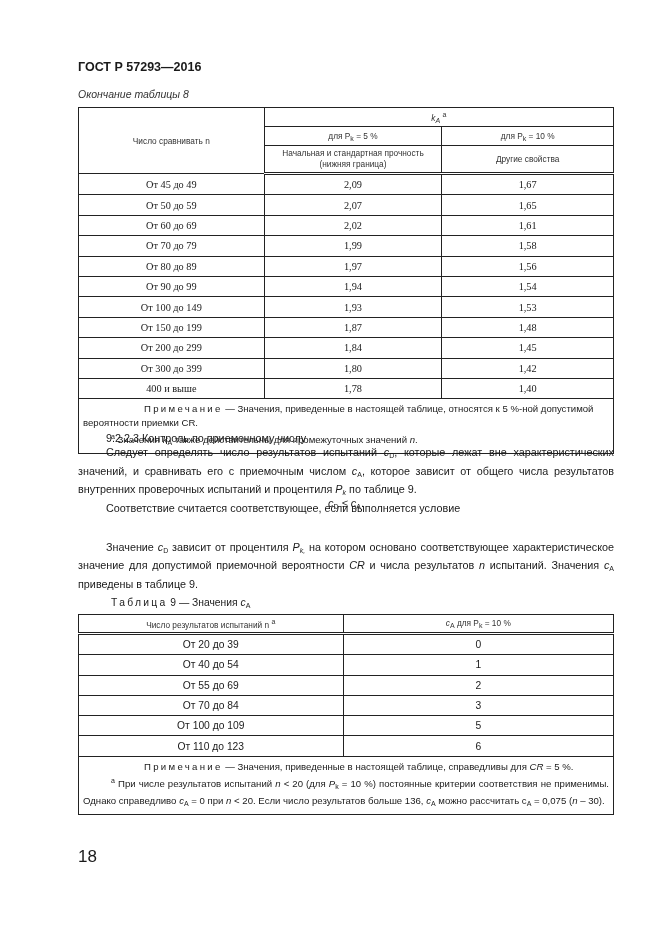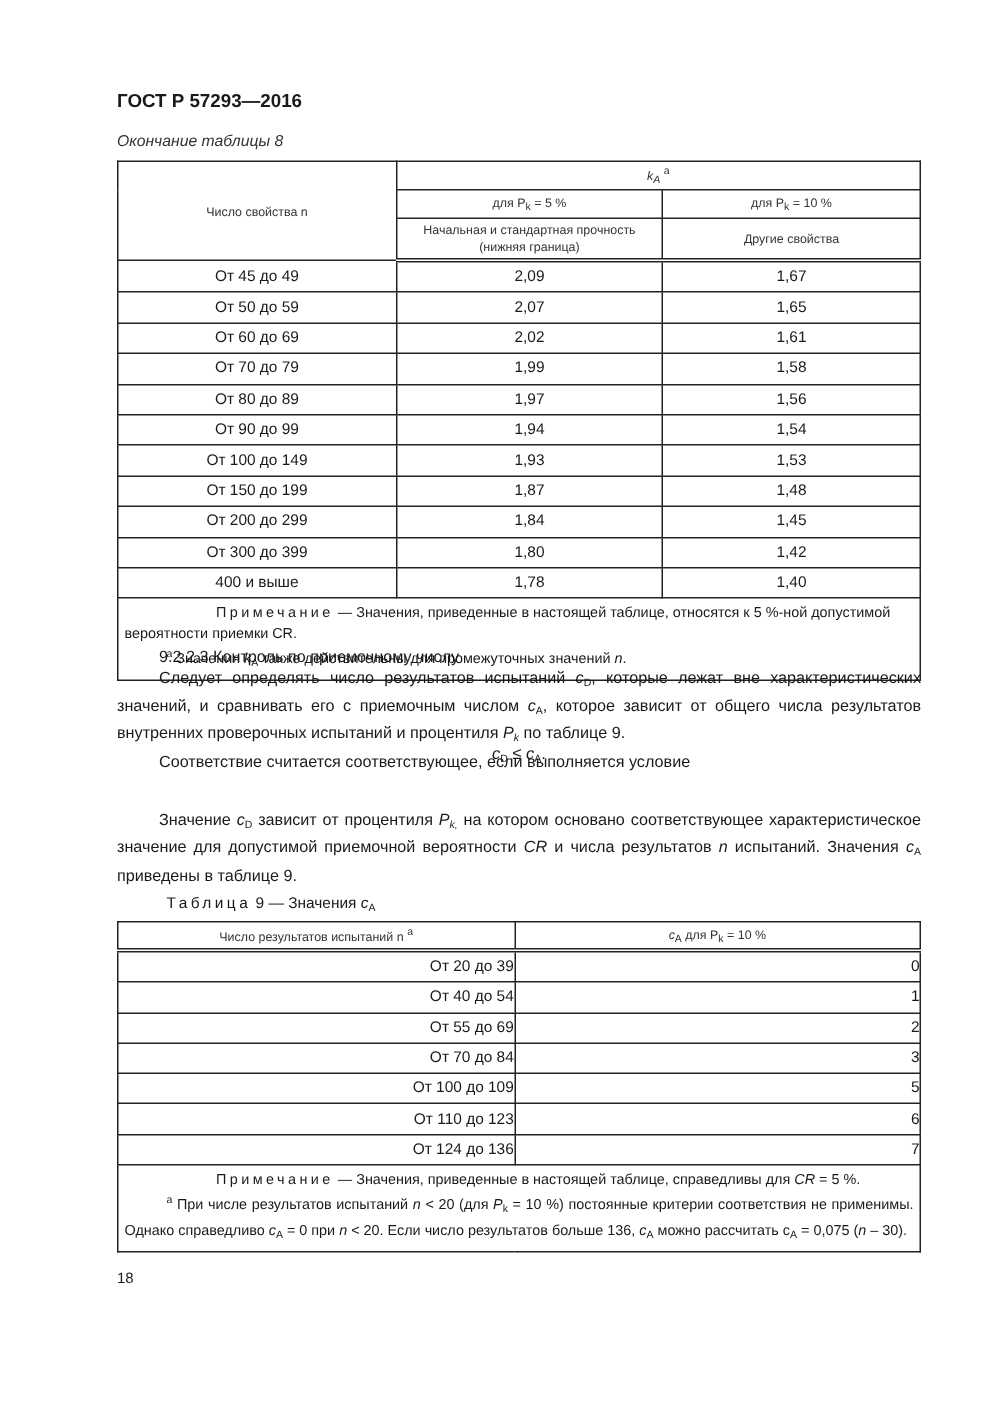--- a/index.html
+++ b/index.html
@@ -10,53 +10,53 @@
   .cap8 { left:78px; top:88px; font-size:10.5px; font-style:italic; color:#333;text-align:right; }
   table { border-collapse:collapse; position:absolute; }
   td { border:1px solid #222; text-align:center; padding:0; font-size:10.3px; }
   .small td.h { font-size:8.3px; color:#333; }
   .t8 { left:78px; top:107px; width:536px; }
   .t8 col.c1 { width:186px; } .t8 col.c2 { width:178px; } .t8 col.c3 { width:172px; }
   .t8 .r-k td { height:18px; }
   .t8 .r-p td { height:18px; }
   .t8 .r-d td { height:26px; line-height:11px; }
   .t8 .hdr-last td { border-bottom:3px double #222; }
-  .t8 .row td { height:19.4px; }
+  .t8 .row td { height:19.4px;font-family:Liberation Serif, serif; }
   .note td { text-align:left; font-size:9.6px; line-height:14px; padding:3px 4px 3px 4px; }
   .sp { letter-spacing:2.3px;padding-left:33px; }
   .ind { display:inline-block; width:28px; }
   i { font-style:italic; }
   sub { font-size:7px; vertical-align:-2px; }
   sup { font-size:7px; vertical-align:4px; }
   .body { left:78px; width:536px; font-size:10.8px; line-height:14.4px; text-align:justify; }
   .p { text-indent:28px; margin:0; }
   .formula { left:78px; width:536px; text-align:center; font-size:11px; top:497px; }
   .cap9 { left:78px; top:597px; font-size:10.3px; }
   .t9 { left:78px; top:614px; width:536px; }
   .t9 col.c1 { width:265px; } .t9 col.c2 { width:271px; }
   .t9 .hrow td { height:17px; border-bottom:3px double #222; font-size:8.3px; color:#333; }
-  .t9 .row td { height:19.3px;text-align:right; }
+  .t9 .row td { height:19.3px; }
   .t9 .note td { font-size:9.6px; line-height:14px; padding:3px 4px; }
-  .pg { left:78px; top:847px; font-size:10px;text-align:right; }
+  .pg { left:78px; top:847px; font-size:17px;text-align:right; }
 </style>
 </head>
 <body>
 
 <div class="abs hdr">ГОСТ Р 57293—2016</div>
 <div class="abs cap8">Окончание таблицы 8</div>
 
 <table class="t8 small">
   <colgroup>
       <col class="c1">
       <col class="c2">
       <col class="c3">
     </colgroup>
   <tbody>
       <tr class="r-k">
-    <td class="h" rowspan="3"><span>Число свойства n</span></td>
+    <td class="h" rowspan="3"><span>Число сравнивать n</span></td>
     <td class="h" colspan="2"><i>k</i><sub><i>A</i></sub> <sup>a</sup></td>
   </tr>
   <tr class="r-p">
     <td class="h"><span>для P</span><sub>k</sub><span> = 5 %</span></td>
     <td class="h"><span>для P</span><sub>k</sub><span> = 10 %</span></td>
   </tr>
   <tr class="r-d hdr-last">
     <td class="h"><span>Начальная и стандартная прочность</span><br><span>(нижняя граница)</span></td>
     <td class="h"><span>Другие свойства</span></td>
   </tr>
@@ -165,24 +165,20 @@
         <td>3</td>
       </tr>
   <tr class="row">
         <td>От 100 до 109</td>
         <td>5</td>
       </tr>
   <tr class="row">
         <td>От 110 до 123</td>
         <td>6</td>
       </tr>
-  <tr class="row">
-        <td>От 124 до 136</td>
-        <td>7</td>
-      </tr>
   <tr class="note">
     <td colspan="2" style="text-align:justify;">
       <span class="ind"></span><span class="sp">Примечание</span><span> — Значения, приведенные в настоящей таблице, справедливы для </span><i>CR</i><span> = 5 %.</span><br>
       <span class="ind"></span><sup>a</sup><span> При числе результатов испытаний </span><i>n</i><span> &lt; 20 (для </span><i>P</i><sub>k</sub><span> = 10 %) постоянные критерии соответствия не применимы. Однако справедливо </span><i>c</i><sub>A</sub><span> = 0 при </span><i>n</i><span> &lt; 20. Если число результатов больше 136, </span><i>c</i><sub>A</sub><span> можно рассчитать c</span><sub>A</sub><span> = 0,075 (</span><i>n</i><span> – 30).</span>
     </td>
   </tr>
 </tbody>
   </table>
 
 <div class="abs pg">18</div>

